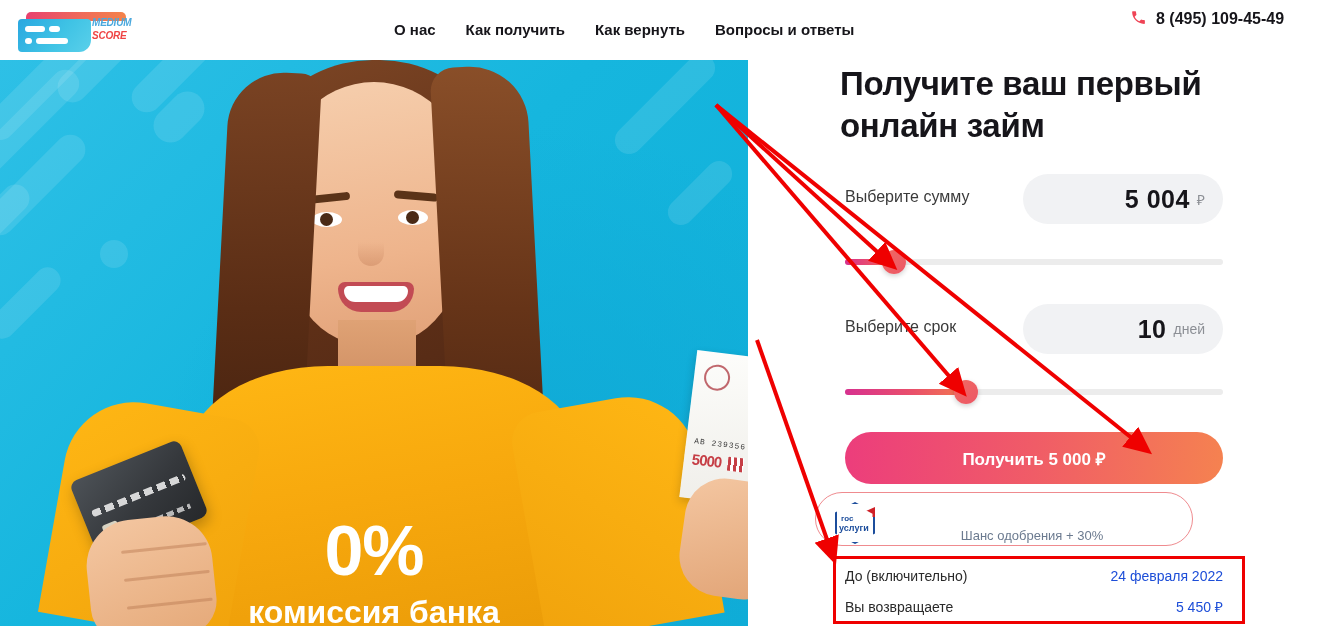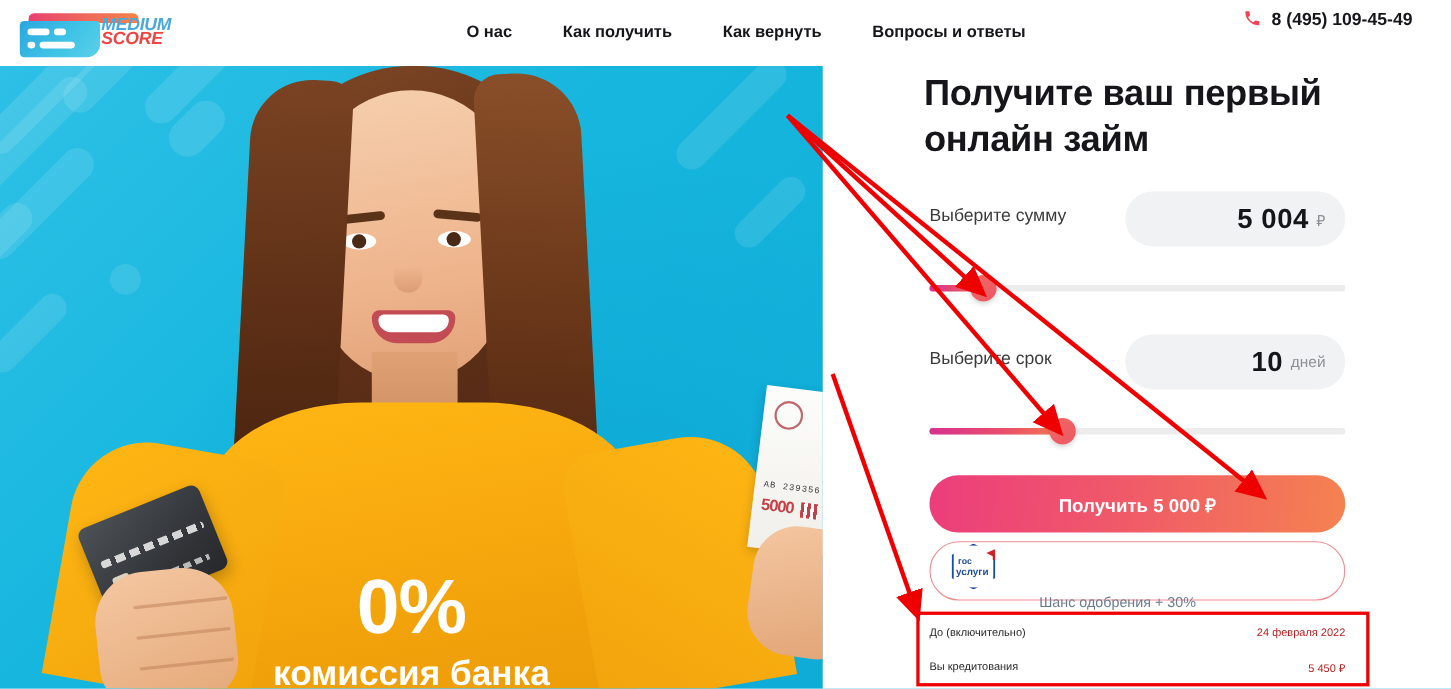--- a/index.html
+++ b/index.html
@@ -34,31 +34,31 @@
   }
   .logo-card::after {
     content:""; position:absolute; left:7px; top:19px; width:7px; height:6px;
     background:#fff; border-radius:3px;
   }
   .logo-bar2 { position:absolute; left:31px; top:7px; width:11px; height:6px; background:#fff; border-radius:3px; }
   .logo-bar3 { position:absolute; left:18px; top:19px; width:32px; height:6px; background:#fff; border-radius:3px; }
   .logo-text {
     position:absolute; left:84px; top:8px; width:60px;
     font-style:italic; font-weight:bold; line-height:13px;
-    font-size:16px; letter-spacing:-0.2px;
+    font-size:10px; letter-spacing:-0.2px;
   }
   .logo-text .l1 { color:#4aa8dd; display:block; }
   .logo-text .l2 { color:#ef4444; display:block; }
 
   .tagline {
     position:absolute; left:141px; top:22px;
     font-size:15px; color:#3c3c3c; white-space:nowrap;
   }
 
-  .nav { position:absolute; left:424px; top:21px; display:flex; gap:46px;justify-content:center; }
+  .nav { position:absolute; left:394px; top:21px; display:flex; gap:30px;justify-content:center; }
   .nav a {
     font-size:15px; font-weight:bold; color:#16151a;
     text-decoration:none; white-space:nowrap;
   }
 
   .cabinet-btn {
     position:absolute; left:887px; top:8px; width:190px; height:44px;
     border:none; border-radius:22px; cursor:pointer;
     background:linear-gradient(100deg,#ee4383 0%,#f15f6b 45%,#f4834f 100%);
     color:#fff; font-size:15px; font-weight:bold;
@@ -253,23 +253,23 @@
     box-shadow:0 2px 5px rgba(0,0,0,.18); cursor:pointer;
   }
   .cta {
     position:absolute; left:845px; top:432px; width:378px; height:52px;
     border:none; border-radius:26px; cursor:pointer;
     background:linear-gradient(95deg,#ec3d7c 0%,#f05c67 50%,#f58250 100%);
     color:#fff; font-size:17px; font-weight:bold;
     font-family:"Liberation Sans", sans-serif;
   }
   .gosu {
-    position:absolute; left:845px; top:492px; width:378px; height:54px;
+    position:absolute; left:815px; top:492px; width:378px; height:54px;
     border:1.5px solid #ef8b8f; border-radius:27px; background:#fff;
-    cursor:pointer; display:flex; align-items:flex-start; padding-left:16px;flex-direction:column;
+    cursor:pointer; display:flex; align-items:flex-end; padding-left:16px;
   }
   .gosu-logo { width:46px; height:44px; position:relative; flex:0 0 46px; }
   .gosu-hex {
     position:absolute; left:3px; top:1px; width:40px; height:42px;
     border:2.5px solid #1c4d9c; background:#fff;
     clip-path:polygon(50% 0%,100% 25%,100% 75%,50% 100%,0% 75%,0% 25%);
   }
   .gosu-hex-in {
     position:absolute; left:5.5px; top:3.5px; width:35px; height:37px;
     background:#fff; clip-path:polygon(50% 0%,100% 25%,100% 75%,50% 100%,0% 75%,0% 25%);
@@ -289,24 +289,24 @@
   }
   .gosu-texts { margin-left:6px; text-align:center; width:296px; }
   .gosu-main { font-size:16px; font-weight:bold; color:#ef4d59; line-height:20px; }
   .gosu-sub { font-size:13px; color:#6b7a8f; line-height:18px; }
 
   .summary {
     position:absolute; left:845px; top:560px; width:378px;
   }
   .sum-row {
     display:flex; justify-content:space-between; align-items:center;
-    height:31px; font-size:10px; color:#1d1d1d;
+    height:31px; font-size:14px; color:#1d1d1d;
   }
   .sum-row .k { color:#2a2a2a; }
-  .sum-row .v { color:#b91c1c;margin-left:36px; }
+  .sum-row .v { color:#1d4ed8;margin-left:36px; }
 
   
   .anno { position:absolute; left:0; top:0; width:1319px; height:626px; pointer-events:none; z-index:50; }
   .redbox {
     position:absolute; left:833px; top:556px; width:412px; height:68px;
     border:3px solid #ef0000; z-index:51; pointer-events:none;
   }
 </style>
 </head>
 <body>
@@ -454,21 +454,21 @@
       <div class="gosu-sub">Шанс одобрения + 30%</div>
     </div>
   </div>
 
   <div class="summary">
     <div class="sum-row">
       <span class="k">До (включительно)</span>
       <span class="v">24 февраля 2022</span>
     </div>
     <div class="sum-row">
-      <span class="k">Вы кредитования</span>
+      <span class="k">Вы возвращаете</span>
       <span class="v">5 450 ₽</span>
     </div>
   </div>
 
   <svg class="anno">
     <defs>
       <marker id="ah" markerWidth="7" markerHeight="7" refX="2.5" refY="3.2" orient="auto">
         <path d="M0,0 L7,3.2 L0,6.4 z" fill="#ef0000"></path>
       </marker>
     </defs>

